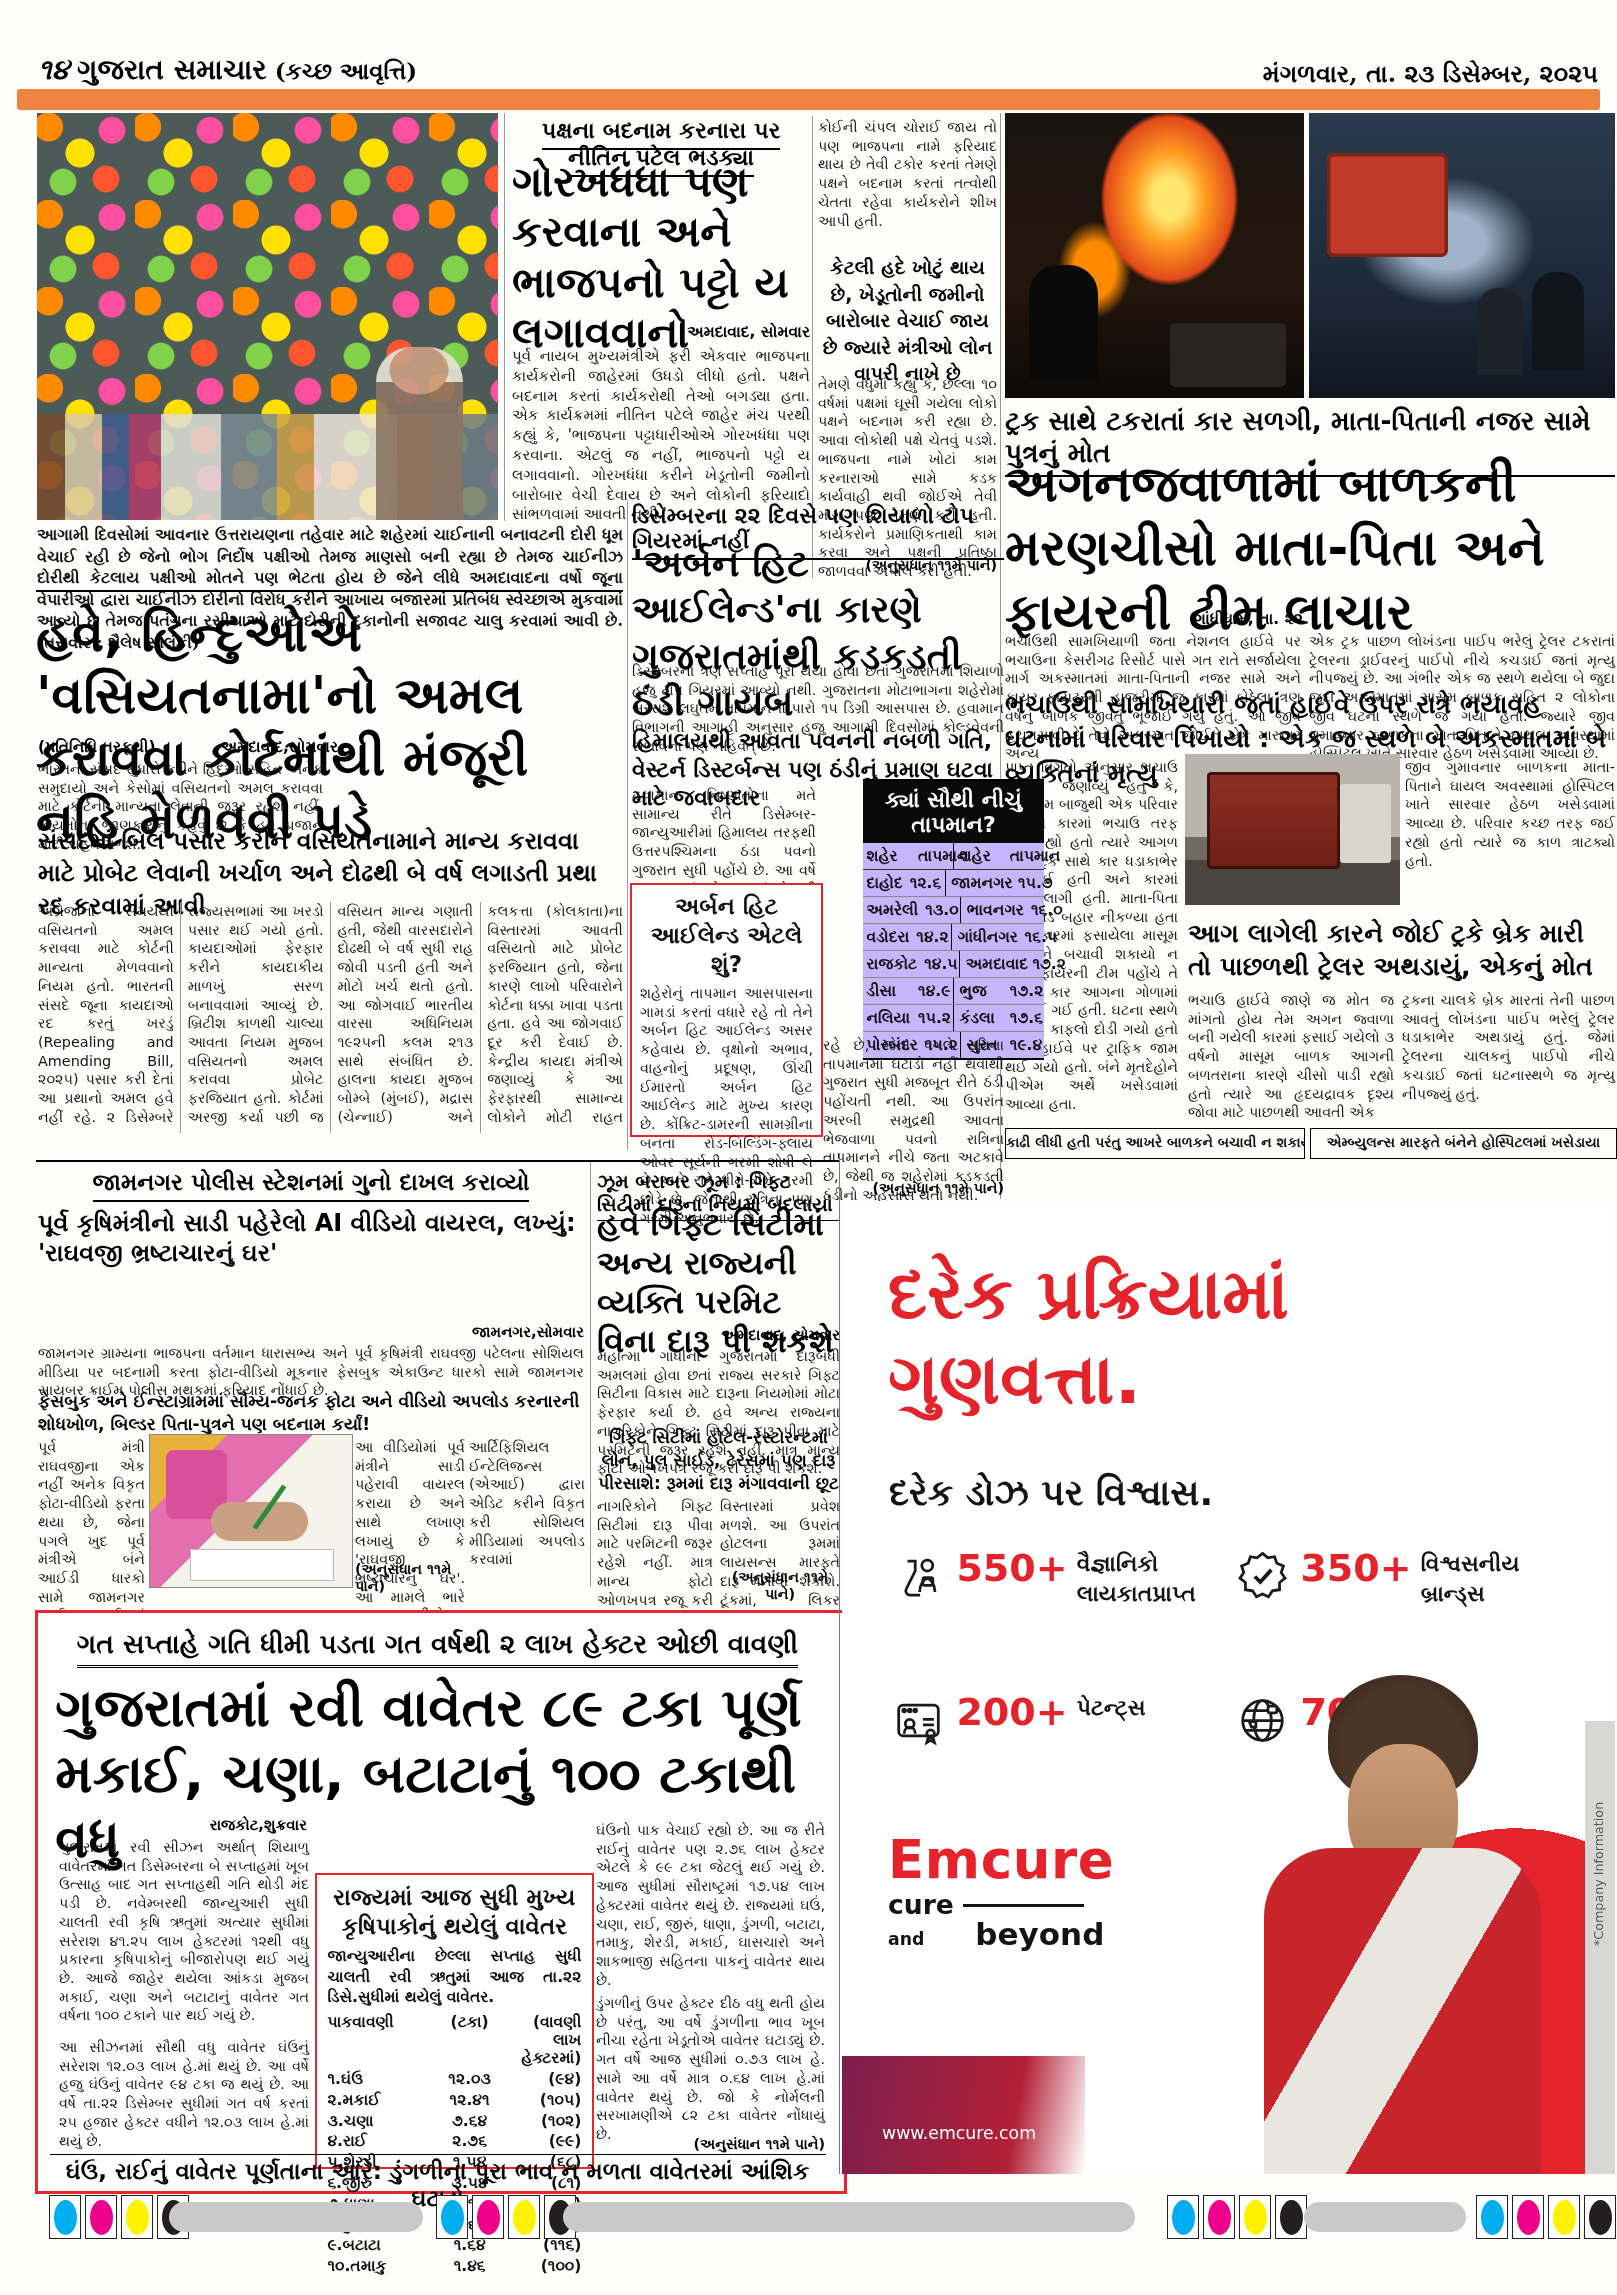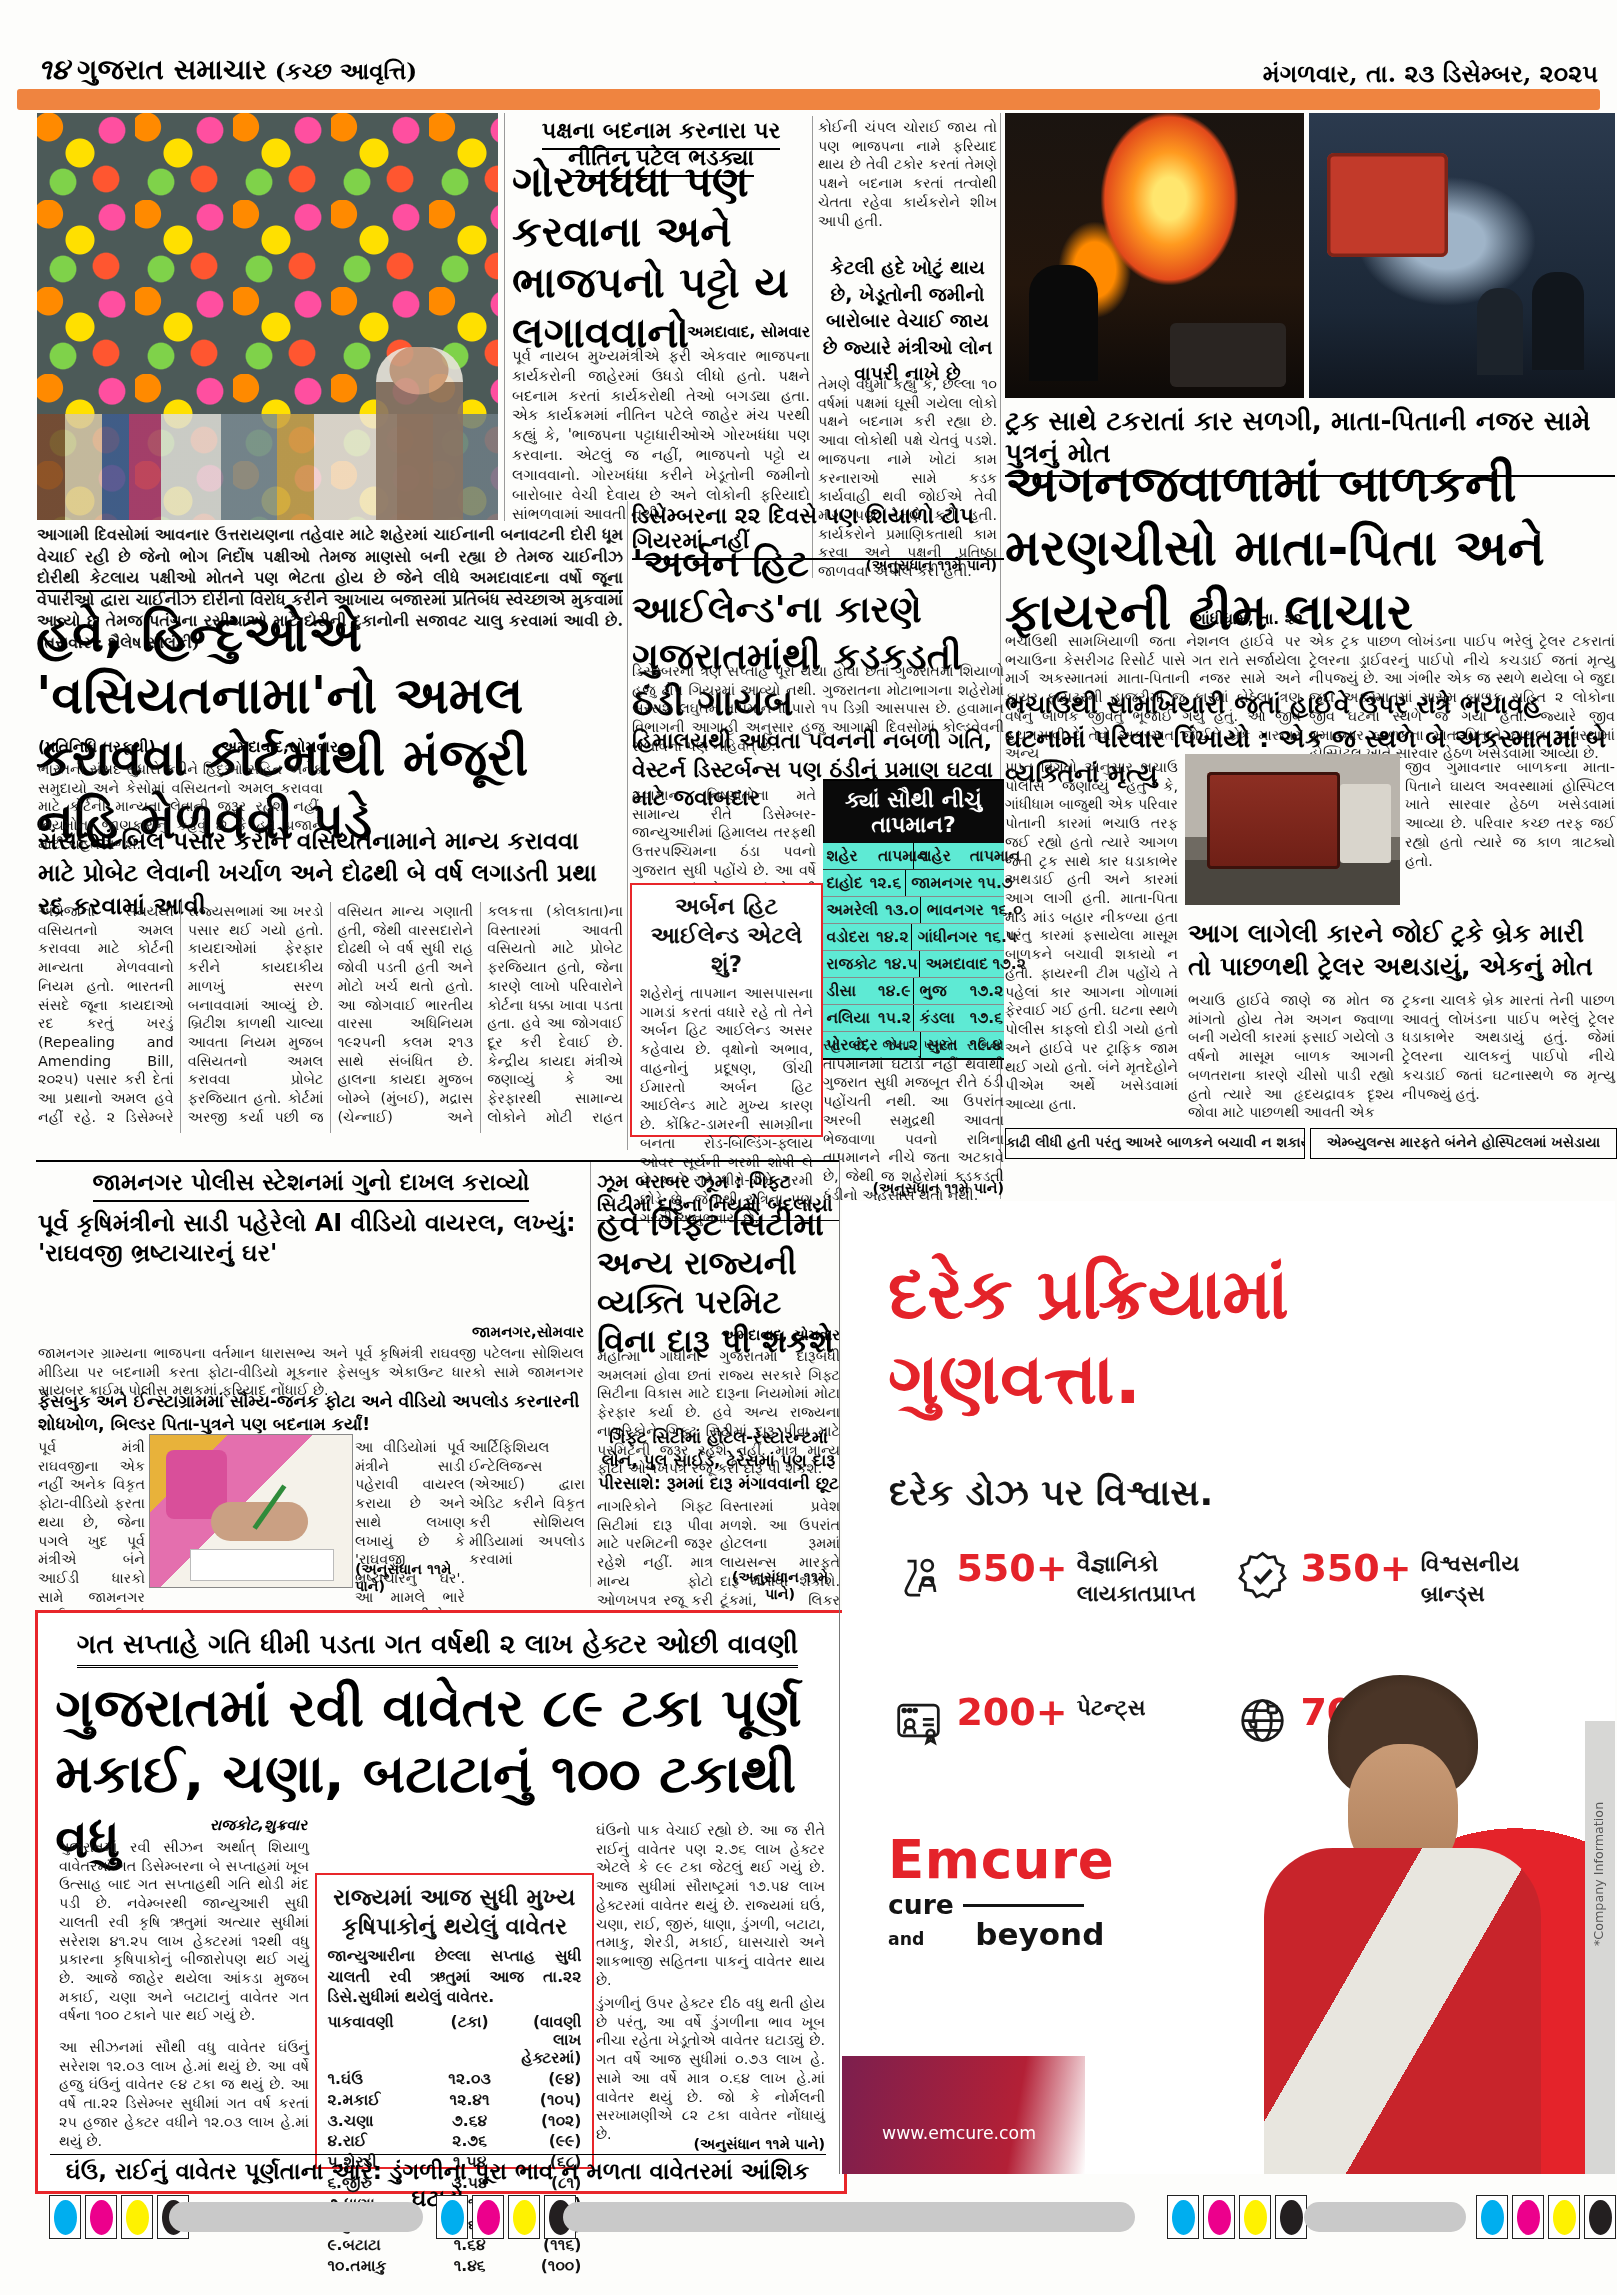--- a/index.html
+++ b/index.html
@@ -14,21 +14,21 @@
   .kicker>span{border-bottom:2.3px solid #000;padding-bottom:4.6px;display:inline;}
   .dateline{font-weight:bold;color:#000;text-align:right;font-size:15.6px;}
   .byline{font-weight:bold;color:#000;font-size:15.6px;}
   .cont{font-weight:bold;text-align:right;font-size:14.4px;color:#000;margin-top:4.6px;}
   .vrule{background:#9a9a9a;width:1.2px;}
   .hrule{background:#000;height:1.7px;}
   .pull-quote{font-weight:bold;font-size:19px;line-height:1.4;text-align:center;color:#000;}
   .subhead{font-weight:bold;color:#000;}
   .photo{overflow:hidden;}
   
-  .wt{border-top:2.3px solid #000;border-bottom:2.3px solid #000;background:#5eead4;}
+  .wt{border-top:2.3px solid #000;border-bottom:2.3px solid #000;background:#c4b5fd;margin-left:40px;}
   .wt-title{background:#0a0a0a;color:#fff;font-weight:bold;font-size:22px;text-align:center;padding:5.8px 0;}
   .wt-headrow,.wt-row{display:flex;align-items:center;}
   .wt-headrow{font-weight:bold;font-size:15.6px;border-bottom:1.2px solid #333;}
   .wt-row{font-size:15.6px;font-weight:bold;border-bottom:0.6px solid #8a8a8a;}
   .wt-cell{padding:4px 3.5px;}
   .wt-c1{width:34%;}.wt-c2{width:16%;text-align:right;border-right:1.7px solid #000;padding-right:5.8px;}
   .wt-c3{width:33%;padding-left:5.8px;}.wt-c4{width:17%;text-align:right;}
   
   .ct{border:2.9px solid #e8262a;background:#fff;padding:8px 10.4px;}
   .ct-title{font-size:23px;font-weight:bold;text-align:center;line-height:1.25;}
@@ -224,21 +224,21 @@
   <div class="abs dateline" style="left:597px;top:1326px;width:243px;font-size:15px;">અમદાવાદ, સોમવાર</div>
   <div class="abs small-body" style="left:597px;top:1347px;width:243px;height:76px;">મહાત્મા ગાંધીના ગુજરાતમાં દારૂબંધી અમલમાં હોવા છતાં રાજ્ય સરકારે ગિફ્ટ સિટીના વિકાસ માટે દારૂના નિયમોમાં મોટા ફેરફાર કર્યા છે. હવે અન્ય રાજ્યના નાગરિકોને ગિફ્ટ સિટીમાં દારૂ પીવા માટે પરમિટની જરૂર રહેશે નહીં. માત્ર માન્ય ફોટો ઓળખપત્ર રજૂ કરી દારૂ પી શકશે.</div>
   <div class="abs subhead" style="left:597px;top:1426px;width:243px;font-size:17px;line-height:1.35;text-align:center;">ગિફ્ટ સિટીમાં હોટેલ-રેસ્ટોરન્ટમાં લોન, પુલ સાઈડ, ટેરેસમાં પણ દારૂ પીરસાશે: રૂમમાં દારૂ મંગાવવાની છૂટ</div>
   <div class="abs small-body" style="left:597px;top:1497px;width:116px;height:90px;">નાગરિકોને ગિફ્ટ સિટીમાં દારૂ પીવા માટે પરમિટની જરૂર રહેશે નહીં. માત્ર માન્ય ફોટો ઓળખપત્ર રજૂ કરી દારૂ પી શકશે. ગિફ્ટ સિટીમાં માત્ર વાઈન એન્ડ ડાઈન</div>
   <div class="abs small-body" style="left:720px;top:1497px;width:120px;height:67px;">વિસ્તારમાં પ્રવેશ મળશે. આ ઉપરાંત હોટલના રૂમમાં લાયસન્સ મારફતે દારૂ મંગાવી શકાશે. ટૂંકમાં, લિકર એક્સેસ પરમિટ ધરાવતાં</div>
   <div class="abs cont" style="left:720px;top:1564px;width:120px;text-align:center;">(અનુસંધાન ૧૧મે પાને)</div>
 
   <div class="abs" style="left:35px;top:1610px;width:806px;height:578px;border:3.5px solid #e8262a;background:#fff;">
     <div class="abs kicker" style="left:23px;top:15px;width:753px;font-size:26.6px;"><span style="border-bottom:3.5px double #000;padding-bottom:5.8px;">ગત સપ્તાહે ગતિ ધીમી પડતા ગત વર્ષથી ૨ લાખ હેક્ટર ઓછી વાવણી</span></div>
     <div class="abs hl" style="left:17.3px;top:62px;width:768px;font-size:53px;line-height:1.24;">ગુજરાતમાં રવી વાવેતર ૮૯ ટકા પૂર્ણ મકાઈ, ચણા, બટાટાનું ૧૦૦ ટકાથી વધુ</div>
-    <div class="abs dateline" style="left:21px;top:203px;width:248px;font-size:15px;font-style:italic;">રાજકોટ,શુક્રવાર</div>
+    <div class="abs dateline" style="left:21px;top:203px;width:248px;font-size:15px;">રાજકોટ,શુક્રવાર</div>
     <div class="abs small-body" style="left:21px;top:225px;width:250px;height:196px;">ગુજરાતમાં રવી સીઝન અર્થાત્ શિયાળુ વાવેતરમાં ગત ડિસેમ્બરના બે સપ્તાહમાં ખૂબ ઉત્સાહ બાદ ગત સપ્તાહથી ગતિ થોડી મંદ પડી છે. નવેમ્બરથી જાન્યુઆરી સુધી ચાલતી રવી કૃષિ ઋતુમાં અત્યાર સુધીમાં સરેરાશ ૪૧.૨૫ લાખ હેક્ટરમાં ૧૨થી વધુ પ્રકારના કૃષિપાકોનું બીજારોપણ થઈ ગયું છે. આજે જાહેર થયેલા આંકડા મુજબ મકાઈ, ચણા અને બટાટાનું વાવેતર ગત વર્ષના ૧૦૦ ટકાને પાર થઈ ગયું છે.</div>
     <div class="abs small-body" style="left:21px;top:425px;width:250px;height:121px;">આ સીઝનમાં સૌથી વધુ વાવેતર ઘંઉનું સરેરાશ ૧૨.૦૩ લાખ હે.માં થયું છે. આ વર્ષે હજુ ઘંઉનું વાવેતર ૯૪ ટકા જ થયું છે. આ વર્ષે તા.૨૨ ડિસેમ્બર સુધીમાં ગત વર્ષ કરતાં ૨૫ હજાર હેક્ટર વધીને ૧૨.૦૩ લાખ હે.માં થયું છે.</div>
 
     <div class="abs ct" style="left:277px;top:260px;width:254px;height:276px;">
       <div class="ct-title">રાજ્યમાં આજ સુધી મુખ્ય કૃષિપાકોનું થયેલું વાવેતર</div>
       <div class="ct-sub">જાન્યુઆરીના છેલ્લા સપ્તાહ સુધી ચાલતી રવી ઋતુમાં આજ તા.૨૨ ડિસે.સુધીમાં થયેલું વાવેતર.</div>
       <div class="ct-head">
         <span class="ct-a">પાકવાવણી</span>
         <span class="ct-b">(ટકા)</span>
         <span class="ct-c">(વાવણી લાખ હેક્ટરમાં)</span>

